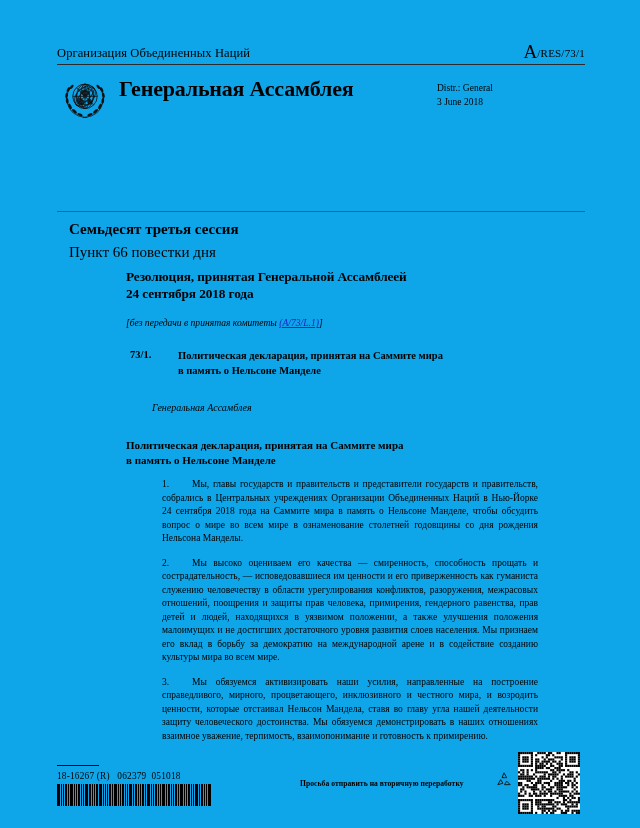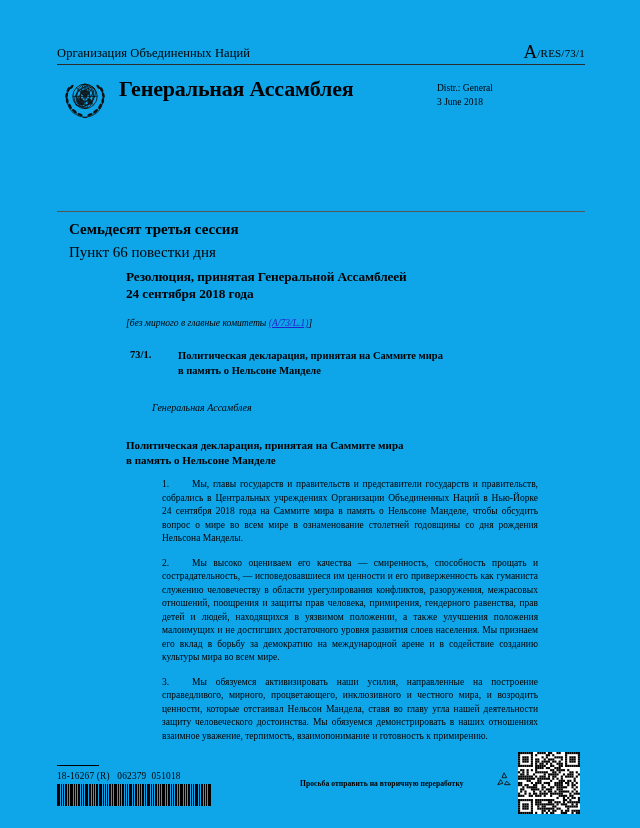--- a/index.html
+++ b/index.html
@@ -335,21 +335,21 @@
   </div>
 
   <div class="body-col">
 
     <div class="res-heading">
       <div>Резолюция, принятая Генеральной Ассамблеей</div>
       <div>24 сентября 2018 года</div>
     </div>
 
     <div class="uncommitted">
-      <span>[</span><span>без мирного в главные комитеты </span><a class="doclink" href="#">(A/73/L.1)</a><span>]</span>
+      <span>[</span><span>без передачи в принятая комитеты </span><a class="doclink" href="#">(A/73/L.1)</a><span>]</span>
     </div>
 
     <div class="res-item">
       <div class="res-num">73/1.</div>
       <div class="res-title">
         <div>Политическая декларация, принятая на Саммите мира</div>
         <div>в память о Нельсоне Манделе</div>
       </div>
     </div>
 

